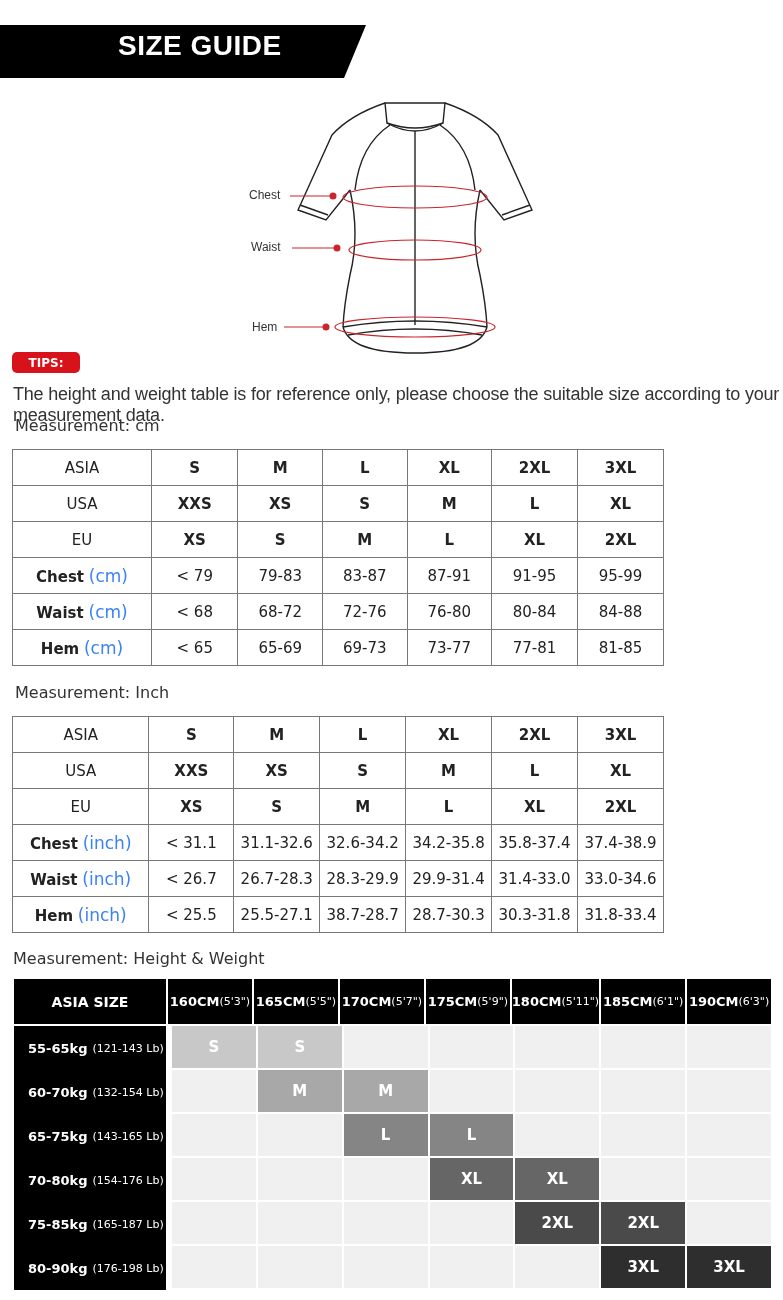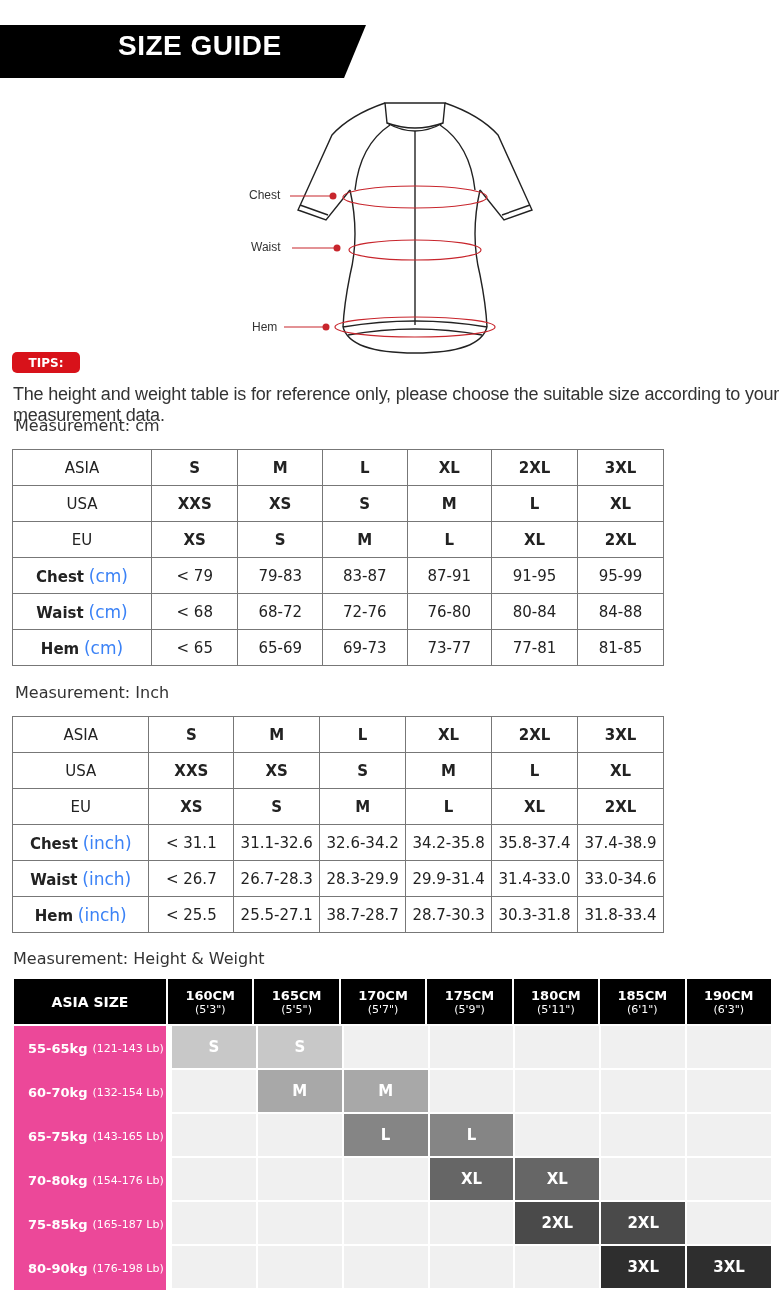--- a/index.html
+++ b/index.html
@@ -14,26 +14,26 @@
   table.meas td { border: 1px solid #777; height: 36px; text-align: center; font-size: 15px; color: #222; }
   table.meas td.lbl { width: 162px; }
   table.meas td.val { width: 99.6px; }
   table.meas tr.size td { font-weight: 700; }
   table.meas tr.size td.lbl { font-weight: 400; }
   .unit { font-size: 17px; color: #3b82f6; font-weight: 400; }
   .bold { font-weight: 700; }
   .hw { position: absolute; left: 14px; top: 979px; width: 757px; font-family: "DejaVu Sans", sans-serif; }
   .hw-head { display: flex; height: 45px; }
   .hw-head .corner { width: 152px; background: #000; color: #fff; font-weight: 700; font-size: 14px; display: flex; align-items: center; justify-content: center; margin-right: 2px; }
-  .hw-head .col { flex: 1; background: #000; color: #fff; margin-right: 2px; display: flex; flex-direction: column; align-items: center; justify-content: center; }
+  .hw-head .col { flex: 1; background: #000; color: #fff; margin-right: 2px; display: flex; flex-direction: row; align-items: center; justify-content: center; }
   .hw-head .col:last-child { margin-right: 0; }
   .hw-head .cm { font-weight: 700; font-size: 13px; }
   .hw-head .ft { font-size: 11px; }
   .hw-body { display: flex; margin-top: 2px; }
-  .hw-rows-lbl { width: 152px; background: #ec4899; margin-right: 6px; }
+  .hw-rows-lbl { width: 152px; background: #000000; margin-right: 6px; }
   .hw-rows-lbl .rl { height: 44px; display: flex; align-items: center; padding-left: 14px; color: #fff; font-size: 13px; }
   .hw-rows-lbl .rl .kg { font-weight: 700; }
   .hw-rows-lbl .rl .lb { font-size: 11px; margin-left: 5px; }
   .hw-grid { flex: 1; }
   .hw-row { display: flex; height: 42px; margin-bottom: 2px; }
   .hw-cell { flex: 1; background: #f0f0f0; margin-right: 2px; display: flex; align-items: center; justify-content: center; color: #fff; font-weight: 700; font-size: 15px; }
   .hw-cell:last-child { margin-right: 0; }
 </style>
 </head>
 <body>

